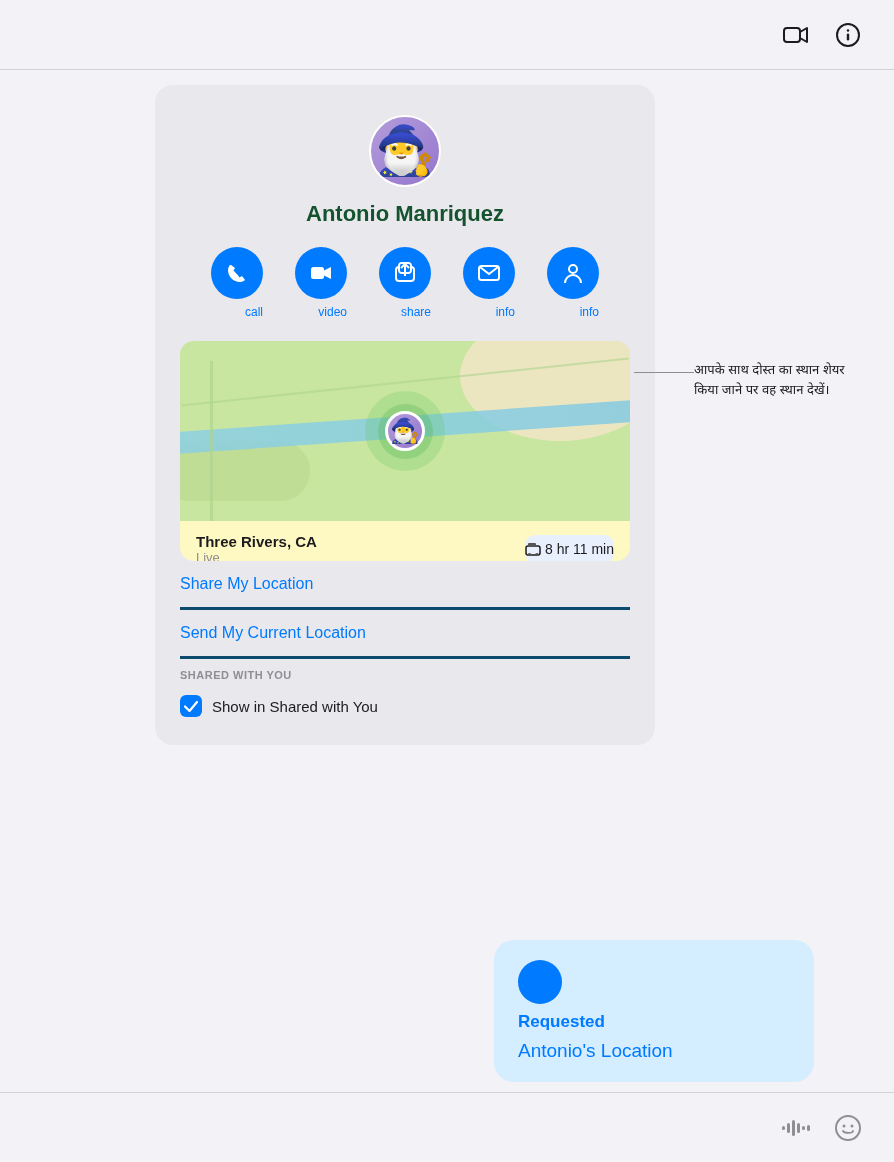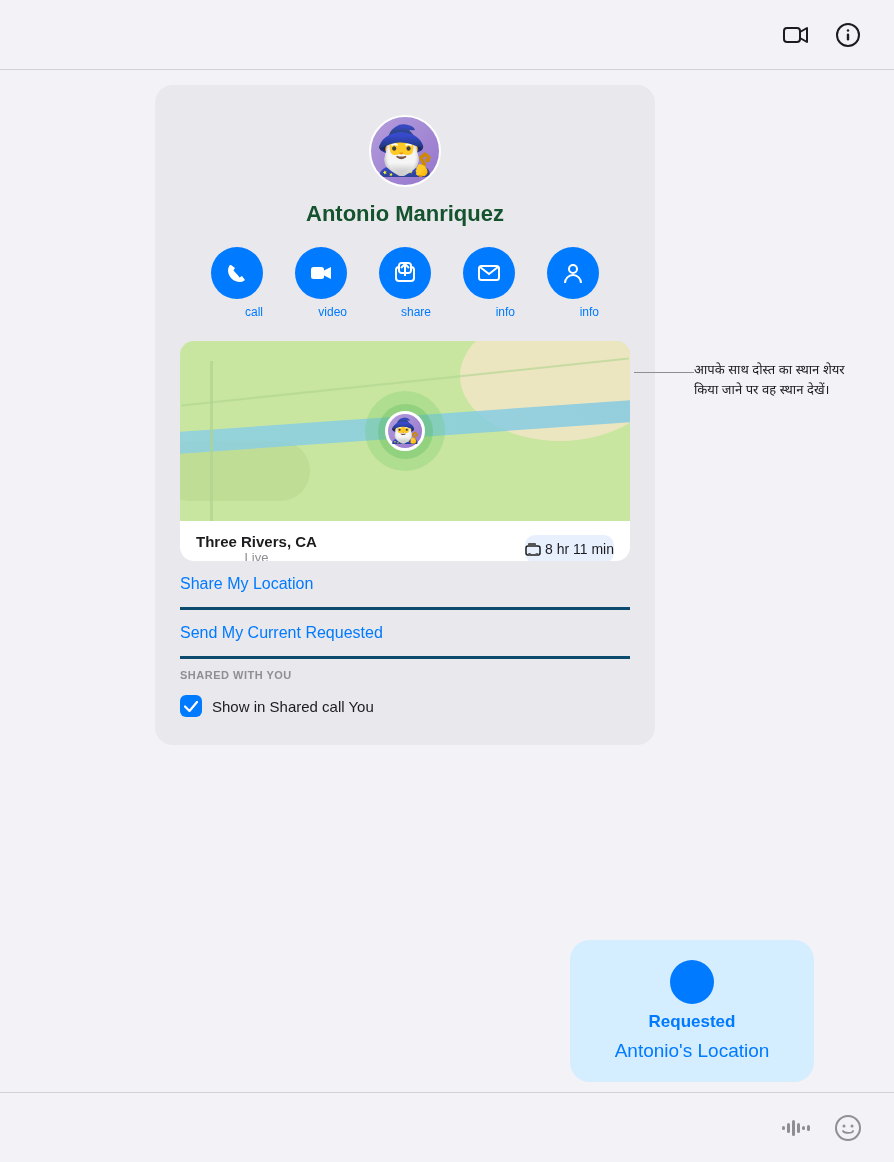--- a/index.html
+++ b/index.html
@@ -190,26 +190,25 @@
       background: linear-gradient(135deg, #b39ddb 0%, #9575cd 100%);
       border: 3px solid white;
       display: flex;
       align-items: center;
       justify-content: center;
       font-size: 24px;
     }
 
     
     .map-info-bar {
-      background: #ffffff;
+      background: #fef9c3;
       padding: 12px 16px;
       display: flex;
       align-items: center;
       justify-content: space-between;
-      text-align: center;
     }
 
     .map-location-text {
       font-size: 15px;
       font-weight: 700;
       color: #1c1c1e;
     }
 
     .map-location-sub {
       font-size: 13px;
@@ -304,24 +303,24 @@
       right: 80px;
       display: flex;
       flex-direction: column;
       align-items: center;
     }
 
     .message-bubble {
       background: #d4edff;
       border-radius: 20px;
       padding: 20px 24px;
-      width: 244px;
+      width: 320px;
       display: flex;
       flex-direction: column;
-      align-items: center;
+      align-items: flex-start;
       gap: 8px;
     }
 
     .bubble-dot {
       width: 44px;
       height: 44px;
       border-radius: 50%;
       background: #007aff;
     }
 
@@ -462,31 +461,31 @@
             <circle cx="12" cy="13" r="2" fill="#555"></circle>
             <rect x="3" y="1" width="8" height="4" rx="1" fill="#555"></rect>
           </svg>
           <span class="map-directions-text">8 hr 11 min</span>
         </div>
       </div>
     </div>
 
     <div class="list-item">Share My Location</div>
 
-    <div class="list-item">Send My Current Requested</div>
+    <div class="list-item">Send My Current Location</div>
 
     <div class="section-header">SHARED WITH YOU</div>
 
     <div class="shared-row">
       <div class="checkbox">
         <svg width="14" height="11" viewBox="0 0 14 11" fill="none">
           <path d="M1 5.5L5.5 10L13 1" stroke="white" stroke-width="2.2" stroke-linecap="round" stroke-linejoin="round"></path>
         </svg>
       </div>
-      <span style="font-size:15px;color:#1c1c1e;">Show in Shared call You</span>
+      <span style="font-size:15px;color:#1c1c1e;">Show in Shared with You</span>
     </div>
 
   </div>
 
   <div class="callout">
     <div class="callout-line"></div>
     <div class="callout-text">आपके साथ दोस्त का स्थान शेयर किया जाने पर वह स्थान देखें।</div>
   </div>
 
   <div class="message-bubble-wrap">

